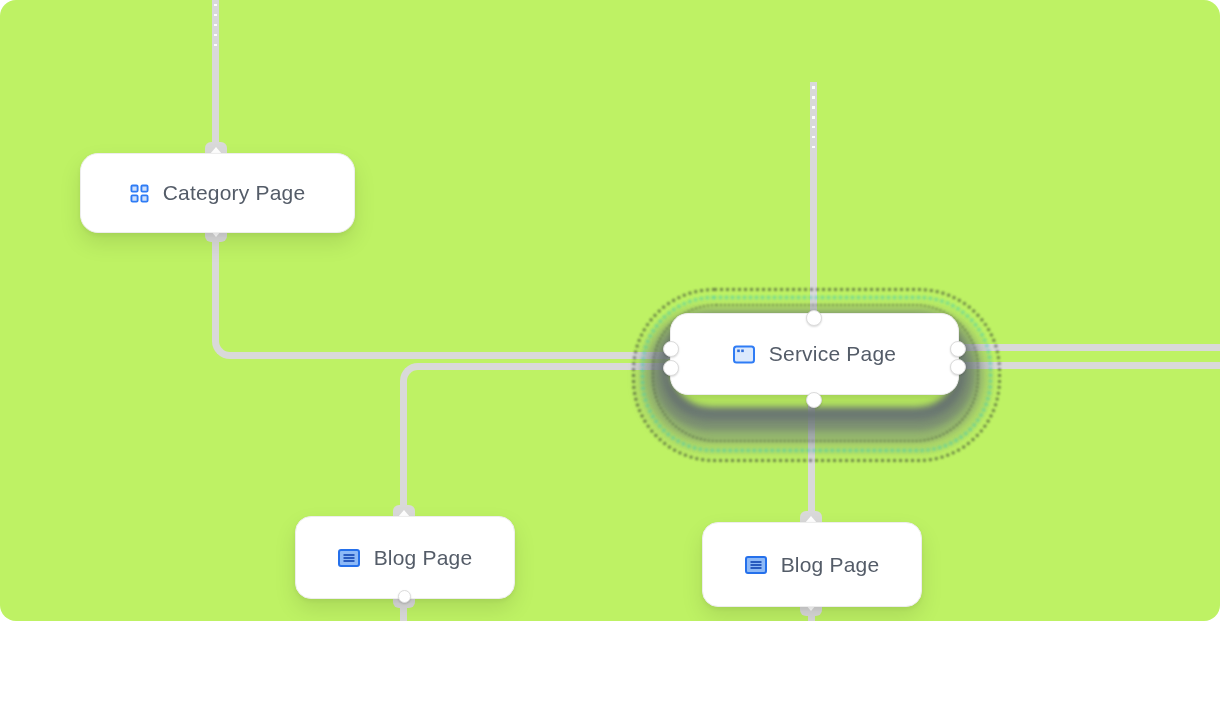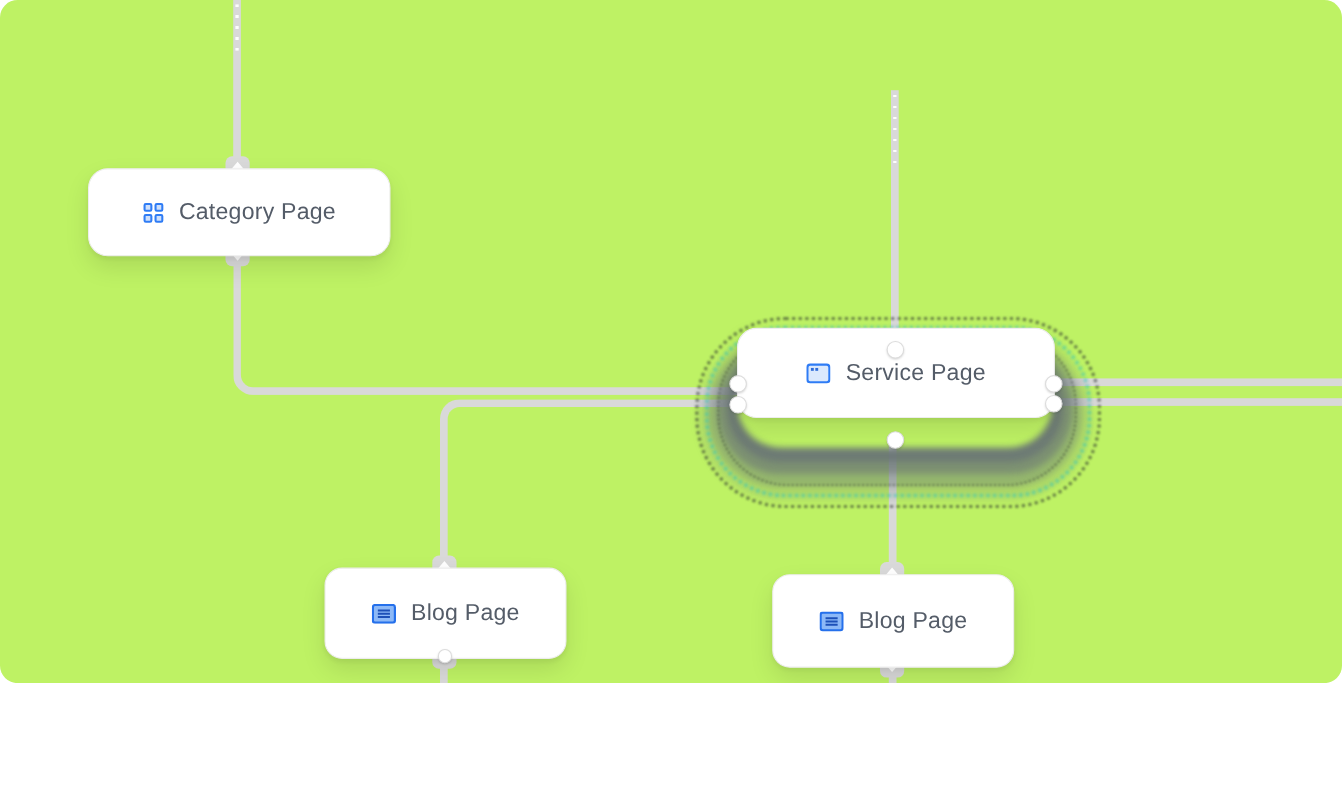--- a/index.html
+++ b/index.html
@@ -55,21 +55,21 @@
     border:3px dotted rgba(40,46,46,0.55);filter:blur(1px);}
   .glow-ring-dark2{position:absolute;left:652px;top:304px;width:323px;height:134px;border-radius:64px;z-index:2;
     border:2px dotted rgba(40,46,46,0.45);filter:blur(1px);}
   
   .node{position:absolute;background:#ffffff;border:1px solid #ededed;z-index:4;
     display:flex;align-items:center;justify-content:center;gap:14px;
     box-shadow:0 2px 4px rgba(0,0,0,0.05),0 10px 22px rgba(0,0,0,0.10);}
   .node .label{font-size:21px;color:#545c68;letter-spacing:.2px;white-space:nowrap;}
   .node .icon{display:flex;align-items:center;}
   #node-category{left:80px;top:153px;width:273px;height:78px;border-radius:18px;}
-  #node-service{left:670px;top:298px;width:287px;height:80px;border-radius:18px;}
+  #node-service{left:670px;top:313px;width:287px;height:80px;border-radius:18px;}
   #node-blog1{left:295px;top:516px;width:218px;height:81px;border-radius:16px;}
   #node-blog2{left:702px;top:522px;width:218px;height:83px;border-radius:16px;}
   
   .handle{position:absolute;width:14px;height:14px;border-radius:50%;background:#fff;
     border:1px solid #dcdcdc;box-shadow:0 1px 2px rgba(0,0,0,0.15);z-index:5;}
   #h-svc-top{left:806px;top:310px;}
   #h-svc-bottom{left:806px;top:392px;}
   #h-svc-l1{left:663px;top:341px;}
   #h-svc-l2{left:663px;top:360px;}
   #h-svc-r1{left:950px;top:341px;}

